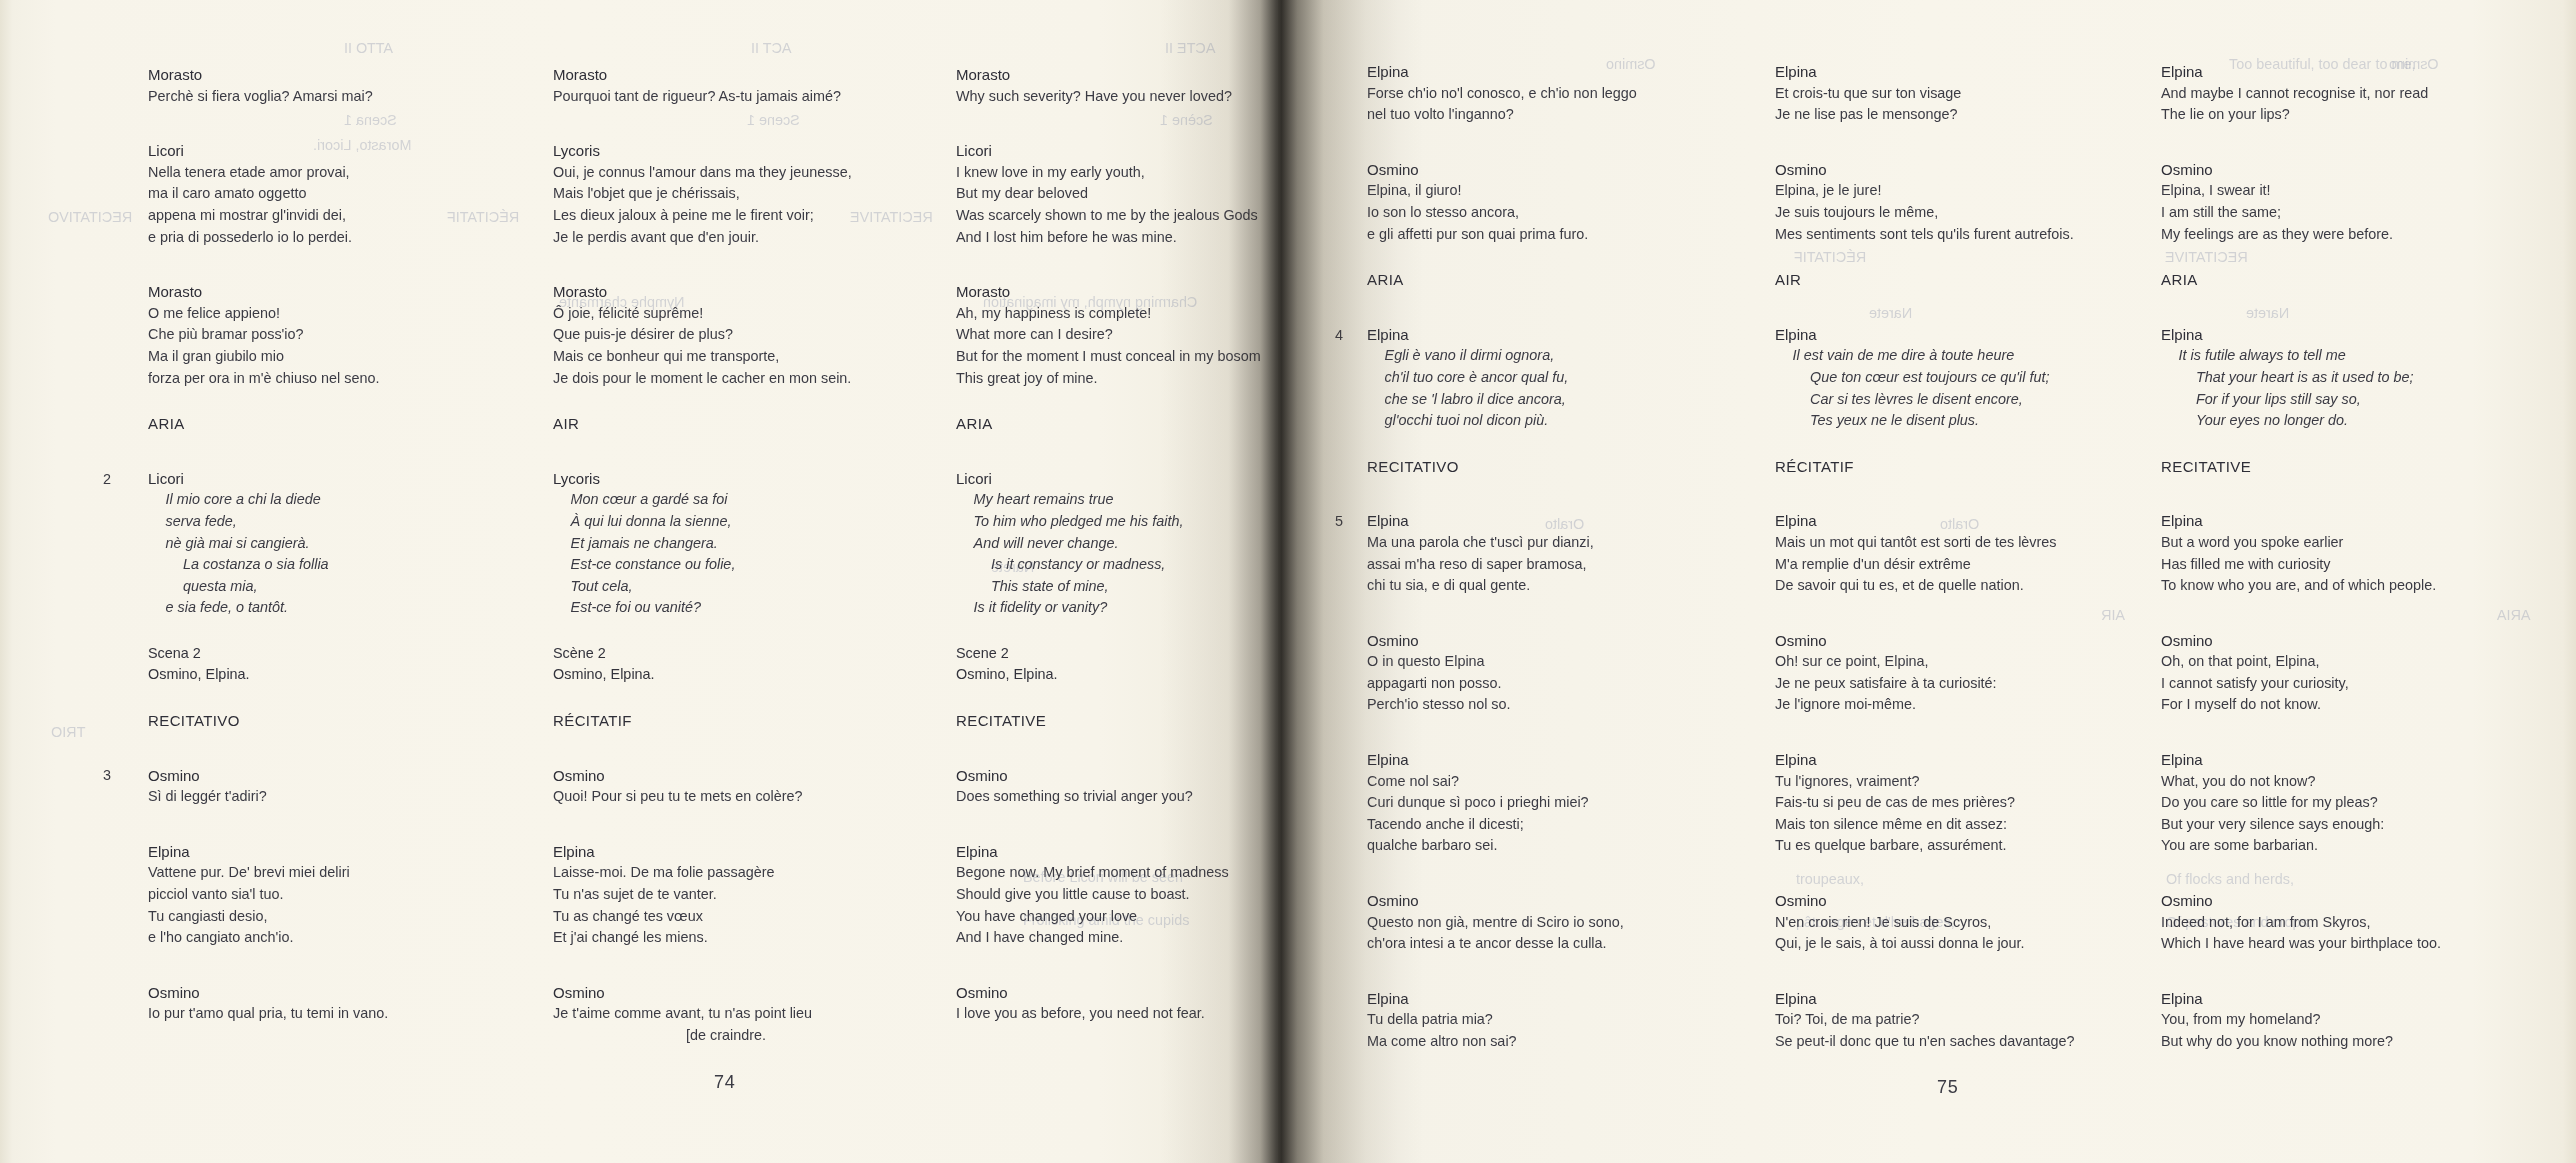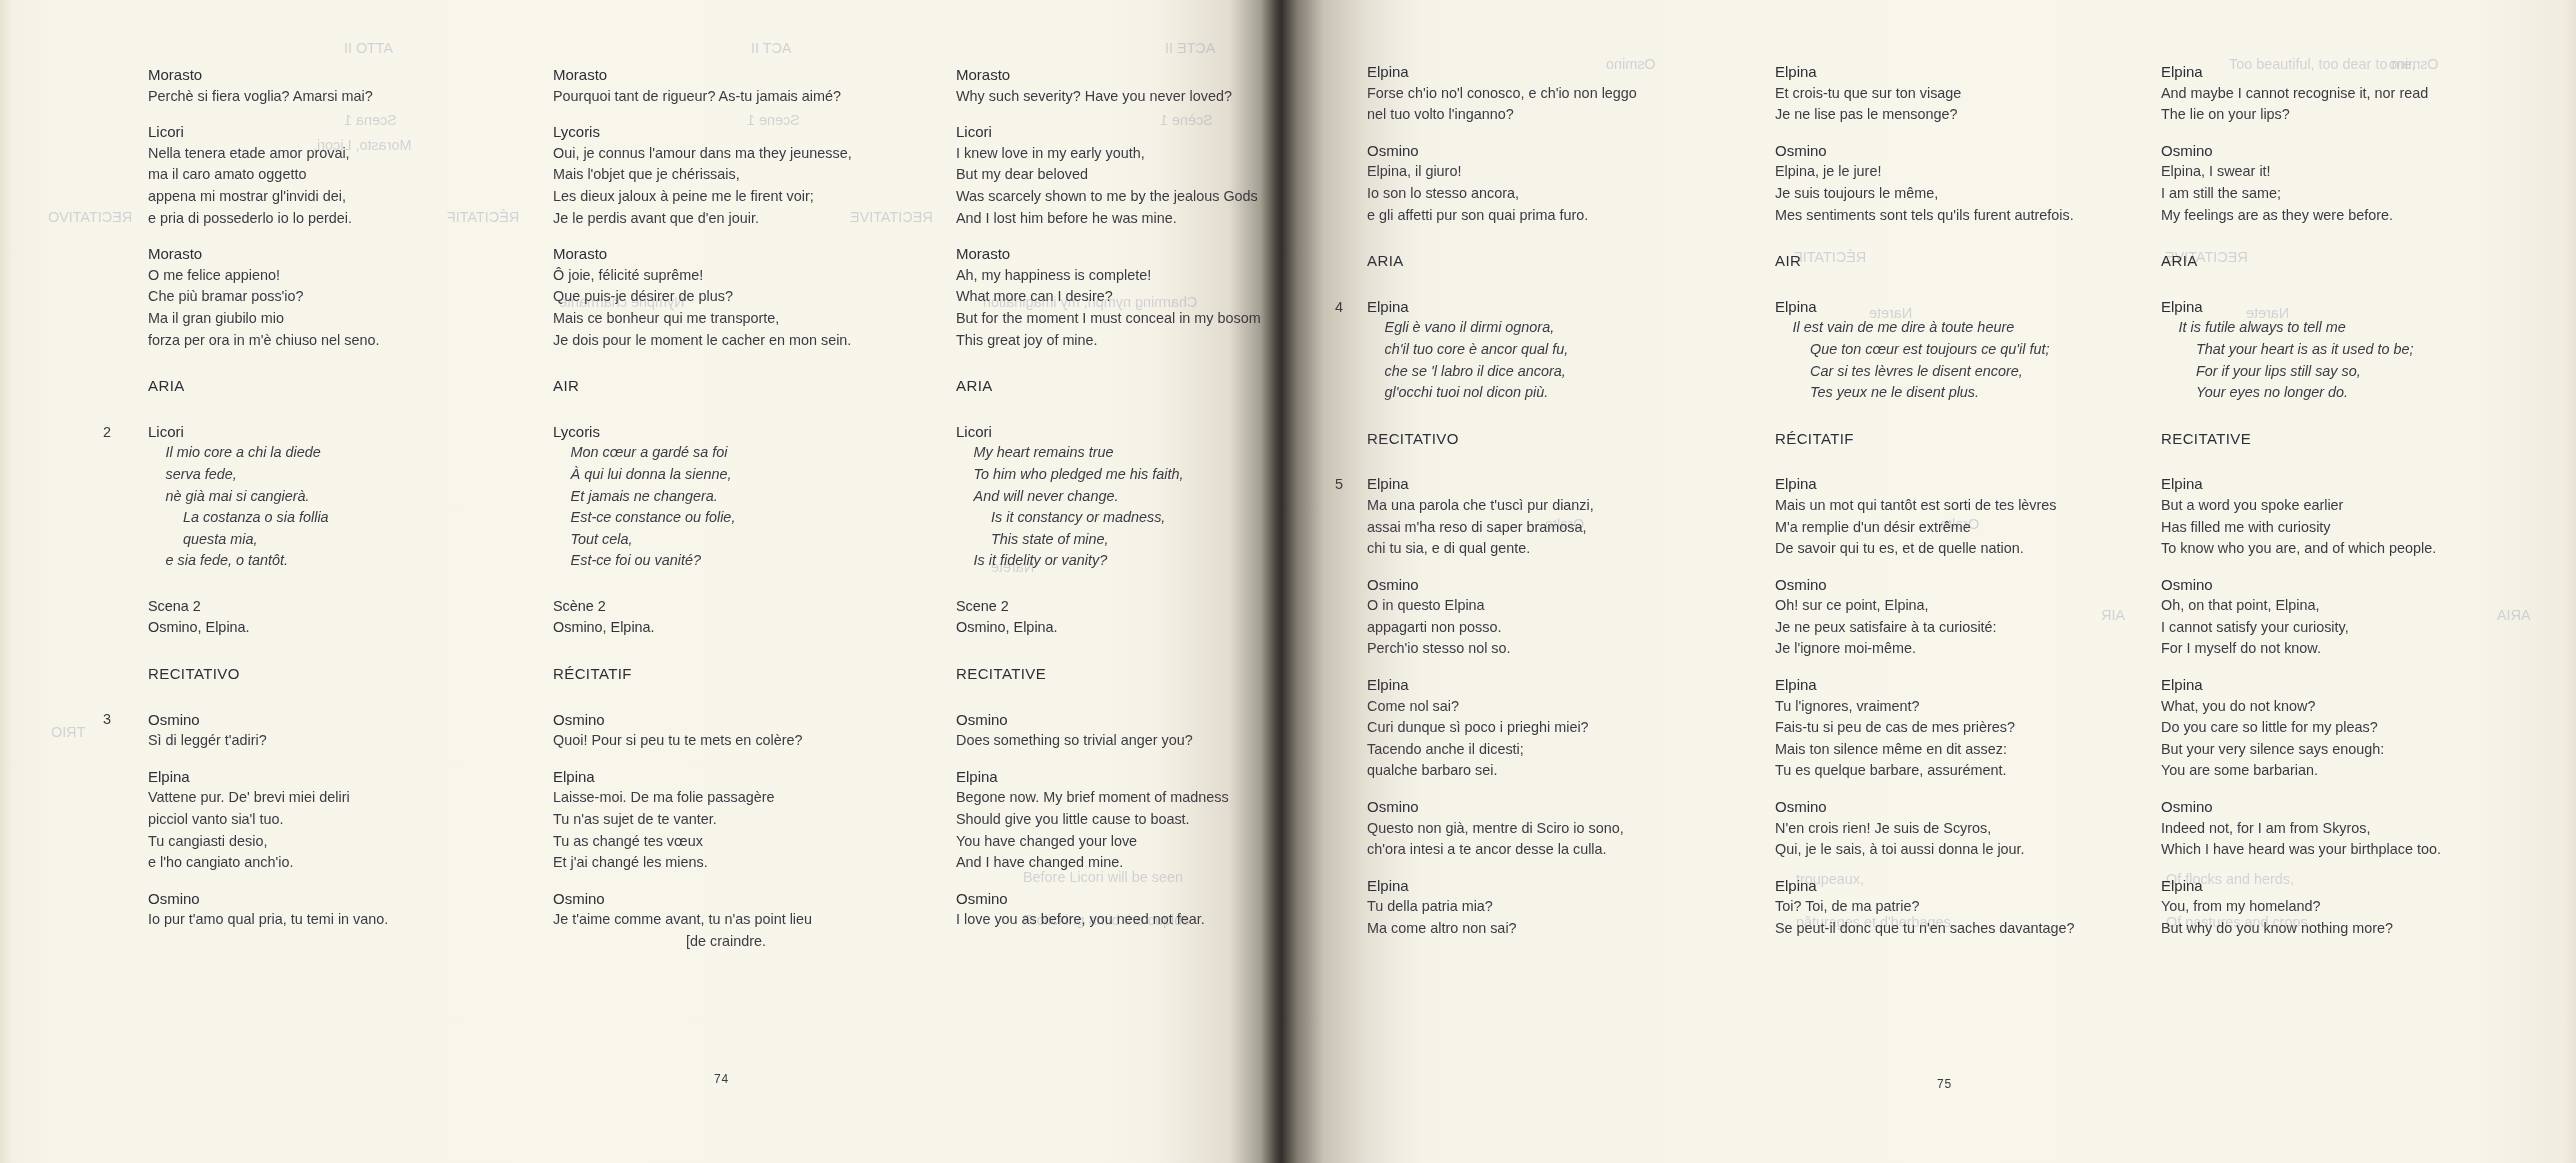--- a/index.html
+++ b/index.html
@@ -40,34 +40,34 @@
   .page-left  .col-a{left:148px;}
   .page-left  .col-b{left:553px;}
   .page-left  .col-c{left:956px;}
   .page-right .col-a{left:89px;}
   .page-right .col-b{left:497px;}
   .page-right .col-c{left:883px;}
   .page-left{--numoff:-45px;}
   .page-right{--numoff:-32px;}
   .col > :first-child{margin-top:0;}
   .line{white-space:nowrap;}
-  .speech{position:relative;margin-top:14px;}
+  .speech{position:relative;margin-top:33px;}
   .speaker{color:#2e2e37;font-size:15px;}
   .section{
     margin-top:24px;margin-bottom:24px;
     font-size:15px;letter-spacing:0.4px;color:#2e2e37;white-space:nowrap;
   }
   .scene{margin-top:24px;color:#33333c;}
   .verse{font-style:italic;}
   .tracknum{
     position:absolute;left:var(--numoff);top:0.8px;
     font-size:14.4px;color:#3a3a42;
   }
   .pagenum{
-    position:absolute;font-size:12px;color:#3b3b44;letter-spacing:0.8px;
+    position:absolute;font-size:18px;color:#3b3b44;letter-spacing:0.8px;
   }
   .page-left  .pagenum{left:714px;top:1072px;}
   .page-right .pagenum{left:659px;top:1077px;}
   .ghosts{position:absolute;inset:0;pointer-events:none;}
   .ghost{
     position:absolute;white-space:nowrap;
     color:#a9aebd;opacity:.48;font-size:14.4px;
   }
   .ghost.mir{transform:scaleX(-1);}
 </style>

